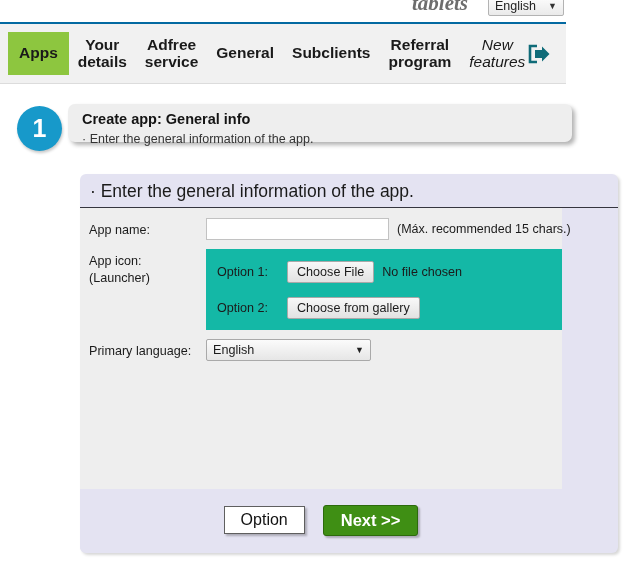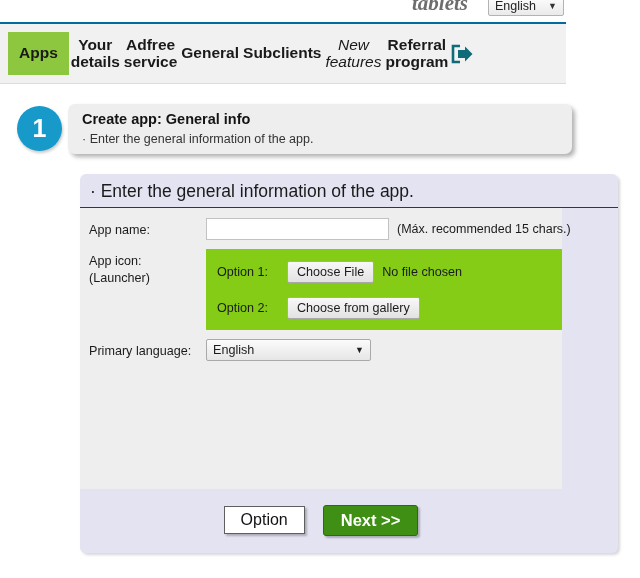--- a/index.html
+++ b/index.html
@@ -70,21 +70,21 @@
   .nav-item {
     display: flex;
     align-items: center;
     justify-content: center;
     font-size: 15.5px;
     font-weight: bold;
     color: #1a1a1a;
     text-align: center;
     line-height: 1.08;
     white-space: pre-line;
-    padding: 0 2px;
+    padding: 0 9px;
     box-sizing: border-box;
   }
   .nav-item.active {
     background: #8dc63f;
     margin: 8px 0 8px 8px;
     padding: 0 11px;
   }
   .nav-item.italic {
     font-style: italic;
     font-weight: normal;
@@ -96,21 +96,21 @@
     padding-right: 8px;
     margin-left: -2px;
   }
 
   
   #step-banner {
     position: absolute;
     left: 68px;
     top: 104px;
     width: 504px;
-    height: 50px;
+    height: 38px;
     background: #eeeeee;
     border-radius: 7px;
     box-shadow: 3px 3px 4px rgba(0,0,0,0.30);
     box-sizing: border-box;
     padding: 5px 0 0 14px;
   }
   #step-banner-title {
     font-size: 14.5px;
     font-weight: bold;
     color: #141414;
@@ -203,21 +203,21 @@
   .hint-text {
     font-size: 12.5px;
     color: #1b1b1b;
     margin-left: 8px;
     padding-top: 4px;
     white-space: nowrap;
   }
 
   
   #icon-subpanel {
-    background: #84cc16;
+    background: #14b8a6;
     width: 363px;
     padding: 9px 0 9px 11px;
     box-sizing: border-box;
   }
   .icon-option-row {
     display: flex;
     align-items: center;
     height: 27px;
   }
   .icon-option-row + .icon-option-row { margin-top: 9px; }
@@ -315,24 +315,24 @@
 </div>
 
 <div id="navbar">
   <div class="nav-item active">Apps</div>
   <div class="nav-item">Your
 details</div>
   <div class="nav-item">Adfree
 service</div>
   <div class="nav-item">General</div>
   <div class="nav-item">Subclients</div>
+  <div class="nav-item">Referral
+program</div>
   <div class="nav-item italic">New
 features</div>
-  <div class="nav-item">Referral
-program</div>
   <div id="nav-logout-icon">
     <svg width="26" height="24" viewBox="0 0 26 24" aria-hidden="true">
       <path d="M12 4 H5 V20 H12" fill="none" stroke="#0f6b78" stroke-width="2.6"></path>
       <path d="M10 8 H17 V4.5 L24.5 12 L17 19.5 V16 H10 Z" fill="#0f6b78"></path>
     </svg>
   </div>
 </div>
 
 <div id="step-number-badge">1</div>
 <div id="step-banner">

